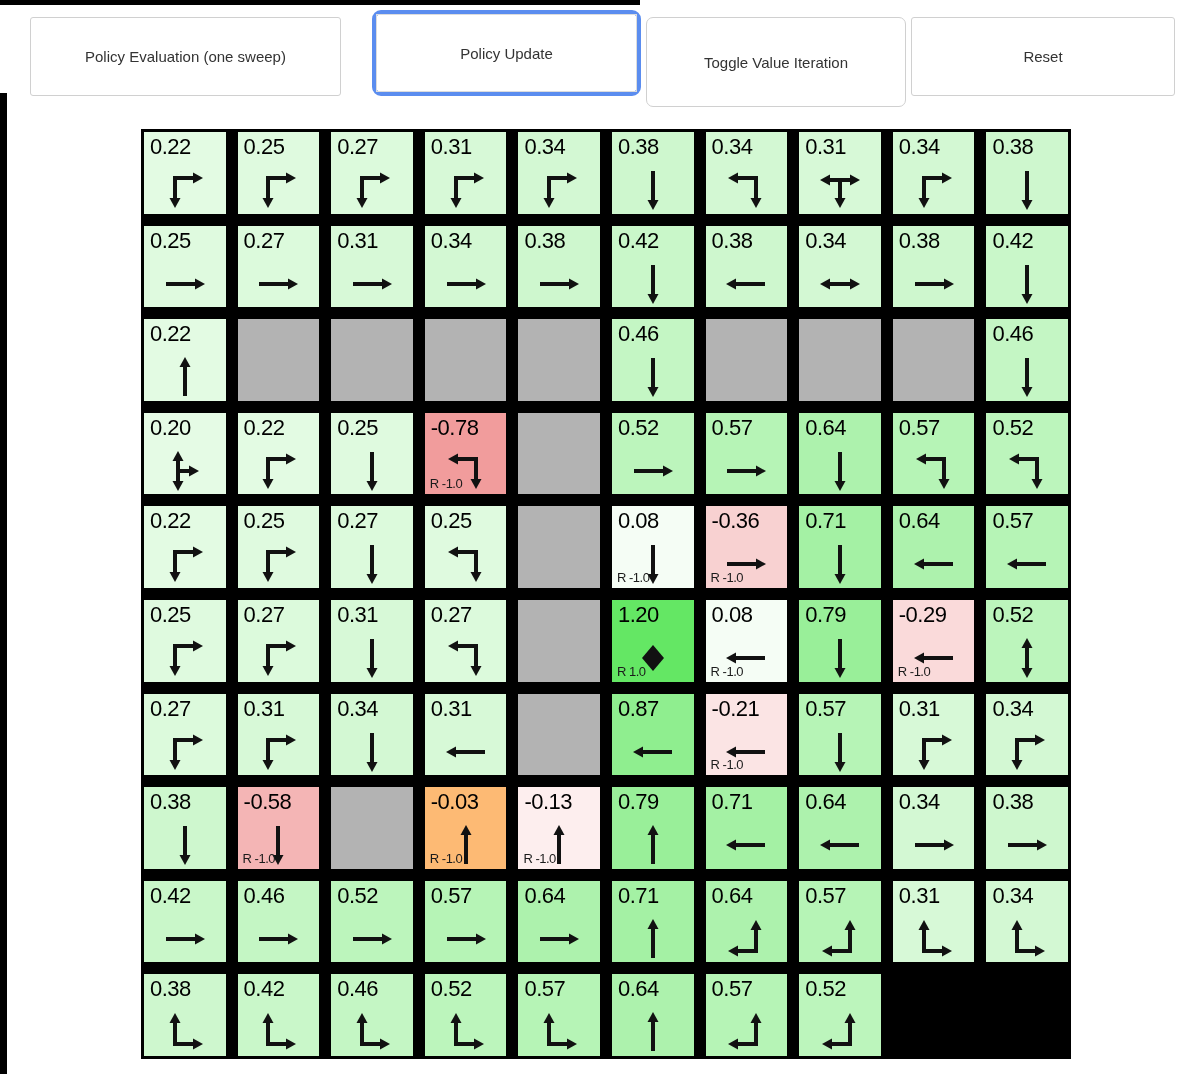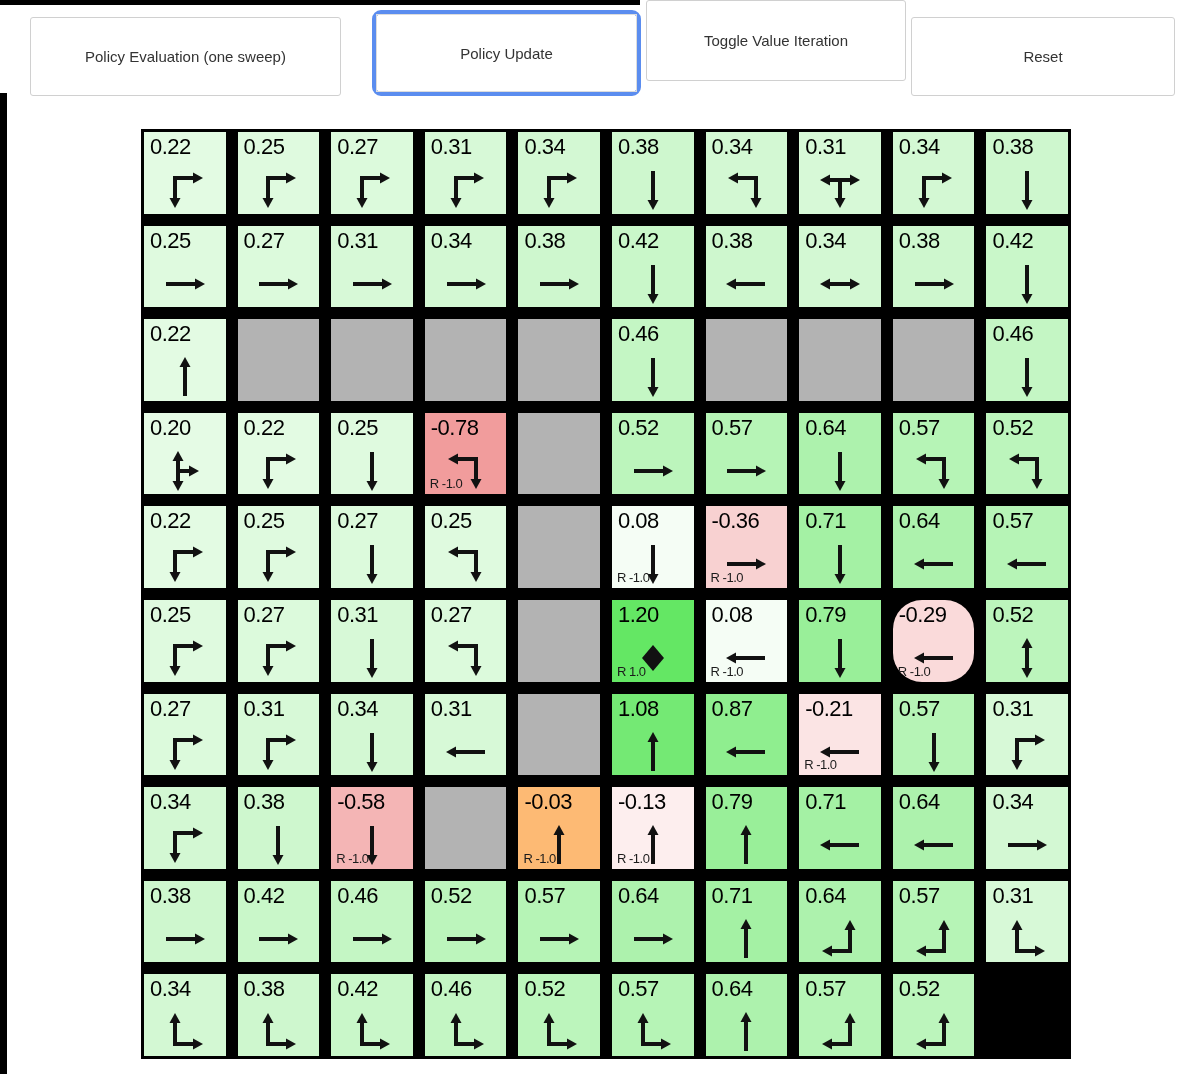--- a/index.html
+++ b/index.html
@@ -44,21 +44,21 @@
 <div class="letterbox" style="left:0;top:0;width:640px;height:5px;"></div>
 <div class="letterbox" style="left:0;top:93px;width:7px;height:981px;"></div>
 
 <div>
   <button class="toolbar-btn" style="left:30px;top:17px;width:311px;height:79px;">Policy Evaluation (one sweep)</button>
 
   <div class="toolbar-btn-active-wrap" style="left:372px;top:10px;width:269px;height:86px;">
     <div class="toolbar-btn-active-inner">Policy Update</div>
   </div>
 
-  <button class="toolbar-btn" style="left:646px;top:0;width:260px;height:81px;">Toggle Value Iteration</button>
+  <button class="toolbar-btn" style="left:646px;top:17px;width:260px;height:90px;border-radius:7px;">Toggle Value Iteration</button>
 
   <button class="toolbar-btn" style="left:911px;top:17px;width:264px;height:79px;">Reset</button>
 </div>
 
 <div class="gridworld">
     <div class="cell" style="background: rgb(227, 251, 227);">
       <div class="val">0.22</div>
       <svg class="arr" width="48" height="48" viewBox="0 0 48 48">
         <line x1="14" y1="12" x2="33" y2="12" stroke="#111111" stroke-width="4"></line>
         <line x1="14" y1="10" x2="14" y2="33" stroke="#111111" stroke-width="4"></line>
@@ -441,21 +441,21 @@
       </svg>
       <div class="reward">R -1.0</div>
     </div>
     <div class="cell" style="background: rgb(153, 239, 153);">
       <div class="val">0.79</div>
       <svg class="arr" width="48" height="48" viewBox="0 0 48 48">
         <line x1="24" y1="5" x2="24" y2="35" stroke="#111111" stroke-width="4"></line>
         <polygon points="18.5,34 29.5,34 24,44" fill="#111111"></polygon>
       </svg>
     </div>
-    <div class="cell" style="background: rgb(250, 218, 218); border-radius: 29px;">
+    <div class="cell" style="background: rgb(250, 218, 218);">
       <div class="val">-0.29</div>
       <svg class="arr" width="48" height="48" viewBox="0 0 48 48">
         <line x1="43" y1="24" x2="13" y2="24" stroke="#111111" stroke-width="4"></line>
         <polygon points="14,18.5 14,29.5 4,24" fill="#111111"></polygon>
       </svg>
       <div class="reward">R -1.0</div>
     </div>
     <div class="cell" style="background: rgb(188, 245, 188);">
       <div class="val">0.52</div>
       <svg class="arr" width="48" height="48" viewBox="0 0 48 48">
@@ -490,27 +490,20 @@
       </svg>
     </div>
     <div class="cell" style="background: rgb(215, 249, 215);">
       <div class="val">0.31</div>
       <svg class="arr" width="48" height="48" viewBox="0 0 48 48">
         <line x1="43" y1="24" x2="13" y2="24" stroke="#111111" stroke-width="4"></line>
         <polygon points="14,18.5 14,29.5 4,24" fill="#111111"></polygon>
       </svg>
     </div>
     <div class="cell" style="background: rgb(179, 179, 179);"></div>
-    <div class="cell" style="background: rgb(116, 233, 116);">
-      <div class="val">1.08</div>
-      <svg class="arr" width="48" height="48" viewBox="0 0 48 48">
-        <line x1="24" y1="43" x2="24" y2="13" stroke="#111111" stroke-width="4"></line>
-        <polygon points="18.5,14 29.5,14 24,4" fill="#111111"></polygon>
-      </svg>
-    </div>
     <div class="cell" style="background: rgb(143, 238, 143);">
       <div class="val">0.87</div>
       <svg class="arr" width="48" height="48" viewBox="0 0 48 48">
         <line x1="43" y1="24" x2="13" y2="24" stroke="#111111" stroke-width="4"></line>
         <polygon points="14,18.5 14,29.5 4,24" fill="#111111"></polygon>
       </svg>
     </div>
     <div class="cell" style="background: rgb(251, 228, 228);">
       <div class="val">-0.21</div>
       <svg class="arr" width="48" height="48" viewBox="0 0 48 48">

